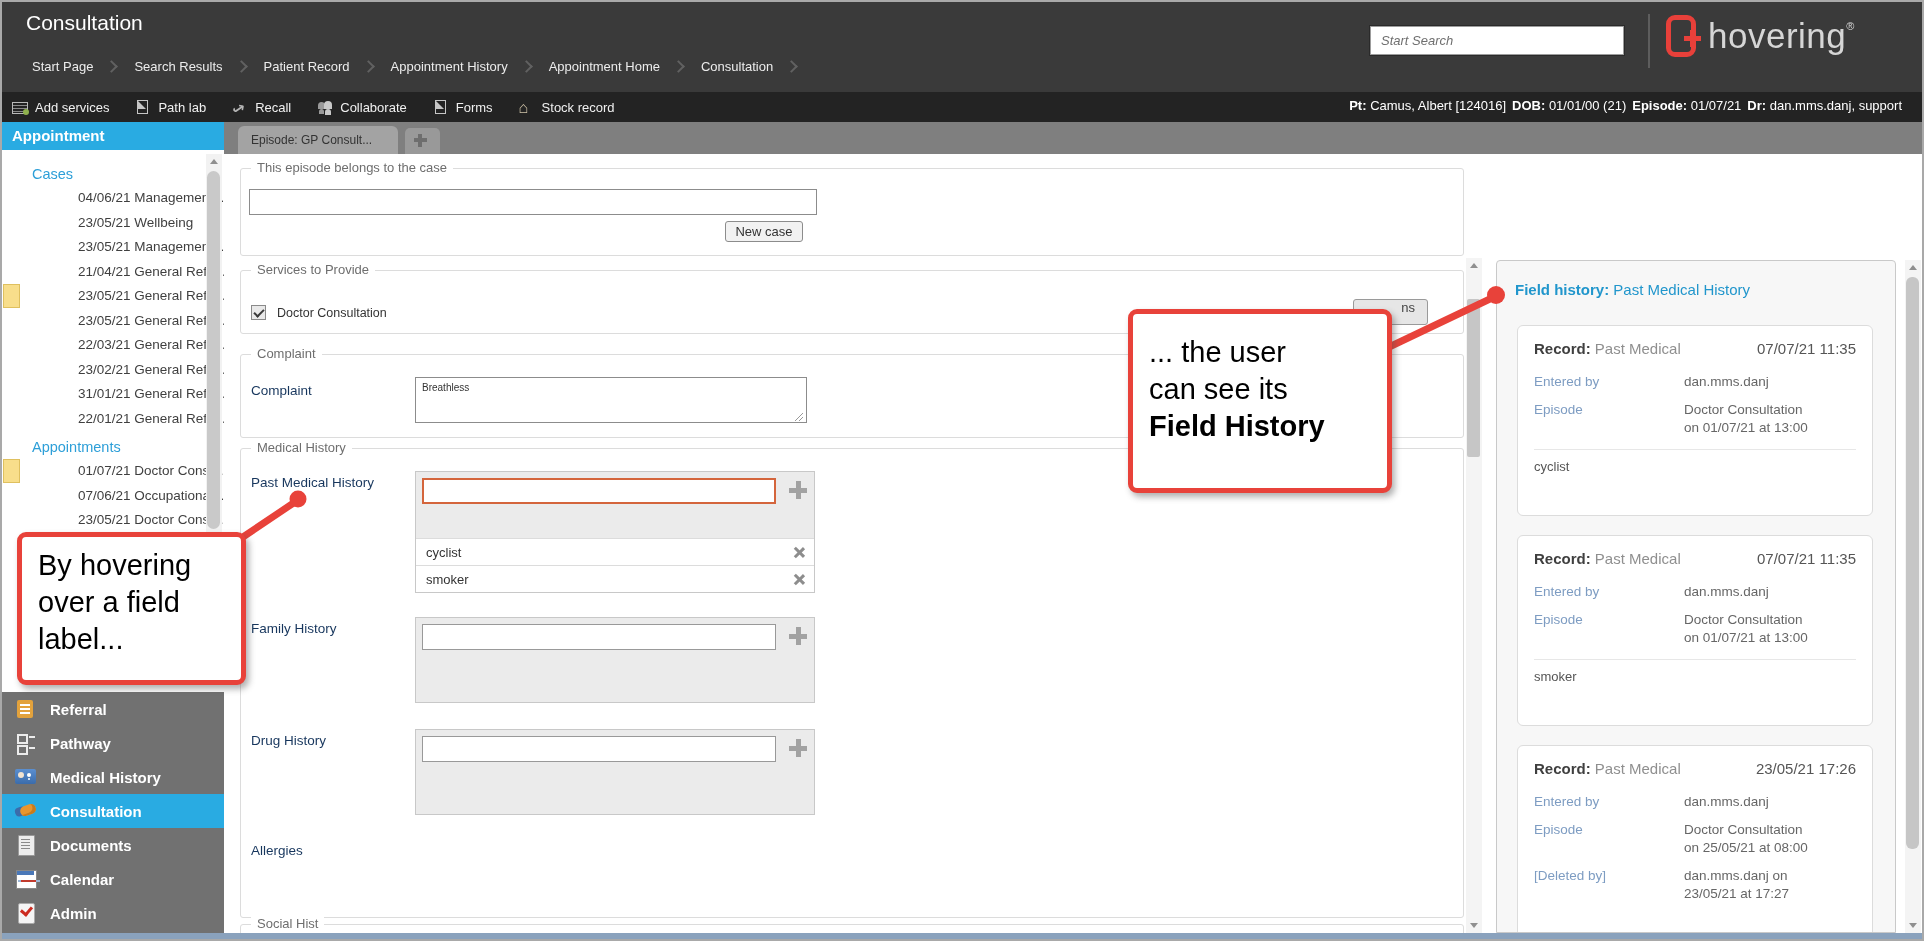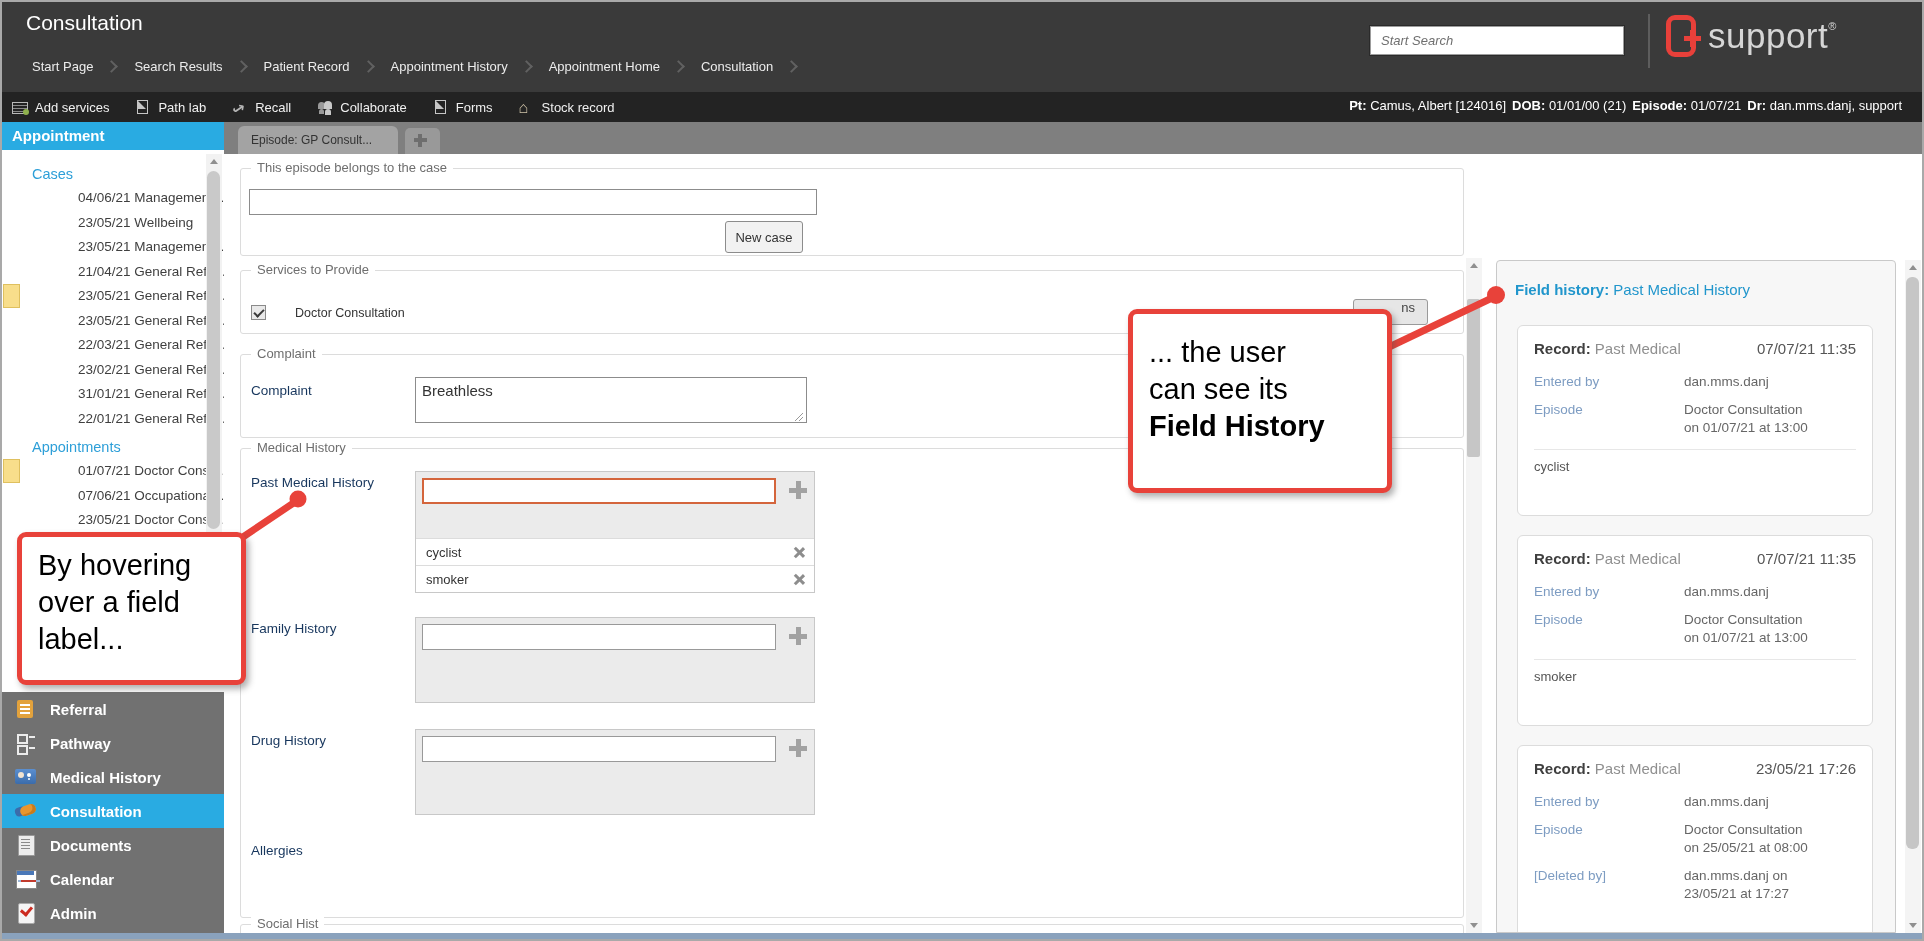--- a/index.html
+++ b/index.html
@@ -112,36 +112,36 @@
   #tab-add::before { content:""; position:absolute; left:13px; top:6px; width:4px; height:13px; background:#6e6e6e; }
   #tab-add::after  { content:""; position:absolute; left:9px; top:10px; width:13px; height:4px; background:#6e6e6e; }
   #main-content { position:absolute; left:222px; top:152px; width:1700px; height:779px; background:#fff; overflow:hidden; }
 
   .fieldset { position:absolute; border:1px solid #dcdcdc; border-radius:3px; background:#fff; }
   .legend { position:absolute; top:-9px; left:10px; background:#fff; padding:0 6px; font-size:13px; color:#6e6e6e; }
   .field-label { position:absolute; left:10px; font-size:13.5px; color:#17365d; }
 
   #fs-episode { left:16px; top:14px; width:1224px; height:88px; }
   #episode-input { position:absolute; left:8px; top:20px; width:568px; height:26px; border:1px solid #8c8c8c; padding:0 6px; font-size:13px; }
-  #new-case-btn { position:absolute; left:484px; top:52px; width:78px; height:32px; background:#f2f2f2;
+  #new-case-btn { position:absolute; left:484px; top:52px; width:78px; height:21px; background:#f2f2f2;
       border:1px solid #8c8c8c; border-radius:3px; font-size:13px; color:#333; font-family:inherit; }
 
   #fs-services { left:16px; top:116px; width:1224px; height:64px; }
-  #svc-row { position:absolute; left:10px; top:34px; display:flex; align-items:center; gap:29px; }
+  #svc-row { position:absolute; left:10px; top:34px; display:flex; align-items:center; gap:11px; }
   .checkbox { width:15px; height:15px; border:1px solid #8a8a8a; background:#e9e9e9; position:relative; }
   .checkbox::after { content:""; position:absolute; left:2px; top:3px; width:8px; height:4px;
       border-left:2px solid #3a3a3a; border-bottom:2px solid #3a3a3a; transform:rotate(-45deg); }
   #svc-label { font-size:12.5px; color:#333; }
   #partial-btn { position:absolute; left:1112px; top:28px; width:75px; height:26px; background:#e6e6e6;
       border:1px solid #9a9a9a; border-radius:3px; font-size:13px; color:#444; text-align:right; padding-right:12px; }
 
   #fs-complaint { left:16px; top:200px; width:1224px; height:84px; }
   #complaint-label { top:28px; }
   #complaint-textarea { position:absolute; left:174px; top:22px; width:392px; height:46px;
-      border:1px solid #8c8c8c; resize:none; font-family:inherit; font-size:15px; color:#333; padding:4px 6px; }
+      border:1px solid #8c8c8c; resize:none; font-family:inherit; font-size:10px; color:#333; padding:4px 6px; }
   .resize-grip { position:absolute; left:552px; top:56px; width:10px; height:10px;
       background:repeating-linear-gradient(135deg,transparent 0 2px,#999 2px 3px);
       clip-path:polygon(100% 0,100% 100%,0 100%); }
 
   #fs-medical { left:16px; top:294px; width:1224px; height:470px; }
   .multi-box { position:absolute; left:174px; width:400px; background:#ebebeb; border:1px solid #c8c8c8; }
   .multi-input { position:absolute; left:6px; top:6px; width:354px; height:26px; border:1px solid #999;
       background:#fff; padding:0 6px; font-size:13px; }
   .multi-input.highlight { border:2px solid #d4653c; }
   .plus-btn { position:absolute; right:7px; top:9px; width:18px; height:18px; cursor:pointer; }
@@ -214,21 +214,21 @@
 <div id="screen">
 
   <div id="header">
     <div id="page-title">Consultation</div>
     <input id="search-input" placeholder="Start Search" style="">
     <div id="header-divider"></div>
     <div id="logo">
       <span class="logo-icon">
           <span class="logo-plus"></span>
         </span>
-      <span class="logo-text"><span>support</span><span class="logo-reg">®</span></span>
+      <span class="logo-text"><span>hovering</span><span class="logo-reg">®</span></span>
     </div>
     <div id="breadcrumbs">
       <span class="crumb">Start Page</span>
         <span class="crumb-sep"></span>
       <span class="crumb">Search Results</span>
         <span class="crumb-sep"></span>
       <span class="crumb">Patient Record</span>
         <span class="crumb-sep"></span>
       <span class="crumb">Appointment History</span>
         <span class="crumb-sep"></span>

